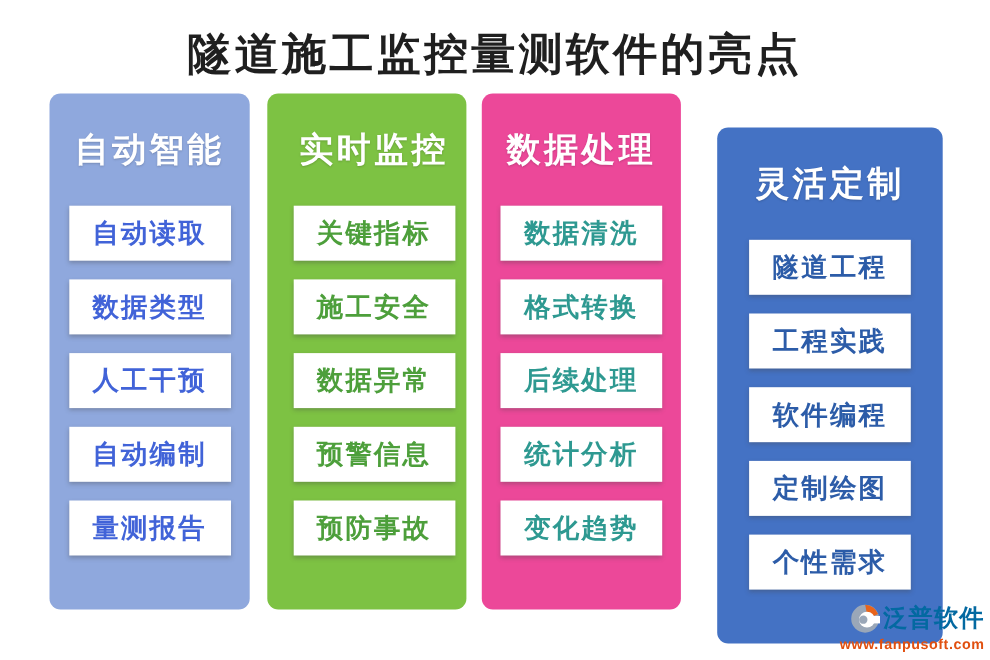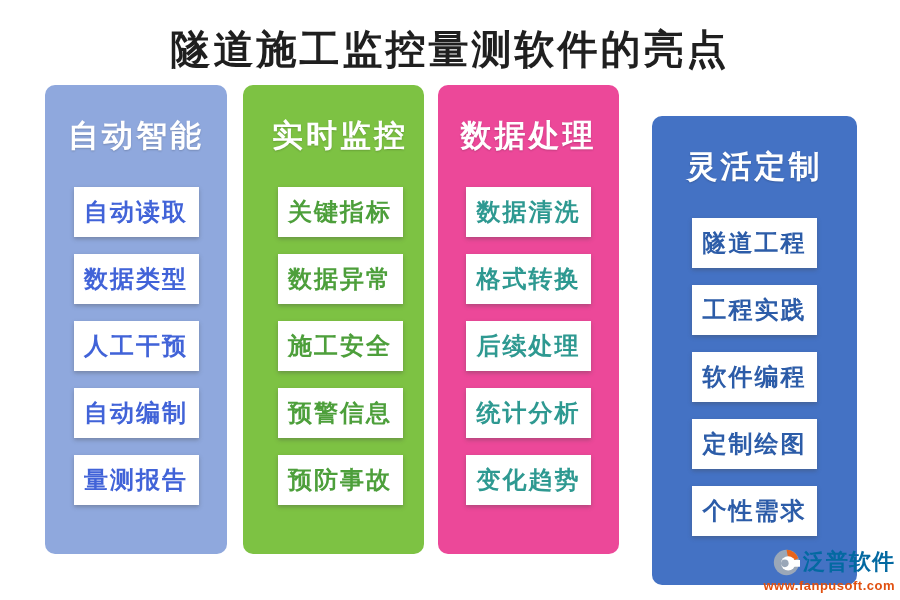--- a/index.html
+++ b/index.html
@@ -33,21 +33,21 @@
     align-items: center;
     justify-content: center;
     color: #ffffff;
     font-size: 31px;
     font-weight: bold;
     letter-spacing: 3px;
     text-shadow: 0 1px 2px rgba(0,0,0,0.18);
   }
 
   .pill {
-    width: 125px;
+    width: 147px;
     height: 50px;
     margin: 0 auto 17px auto;
     background: #ffffff;
     border-radius: 0;
     display: flex;
     align-items: center;
     justify-content: center;
     font-size: 24px;
     font-weight: bold;
     letter-spacing: 2px;
@@ -98,22 +98,22 @@
   <div class="pill">自动读取</div>
   <div class="pill">数据类型</div>
   <div class="pill">人工干预</div>
   <div class="pill">自动编制</div>
   <div class="pill">量测报告</div>
 </div>
 
 <div class="col col-2">
   <div class="col-heading">实时监控</div>
   <div class="pill">关键指标</div>
+  <div class="pill">施工安全</div>
   <div class="pill">数据异常</div>
-  <div class="pill">施工安全</div>
   <div class="pill">预警信息</div>
   <div class="pill">预防事故</div>
 </div>
 
 <div class="col col-3">
   <div class="col-heading">数据处理</div>
   <div class="pill">数据清洗</div>
   <div class="pill">格式转换</div>
   <div class="pill">后续处理</div>
   <div class="pill">统计分析</div>

